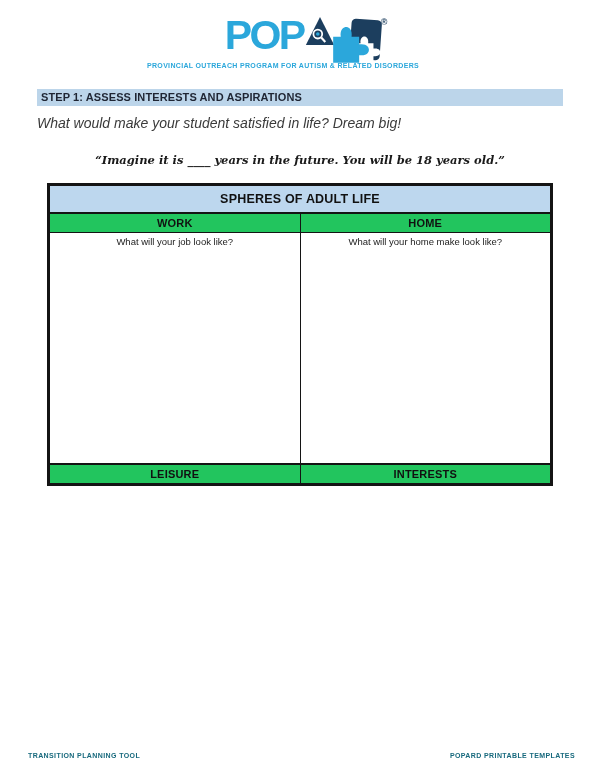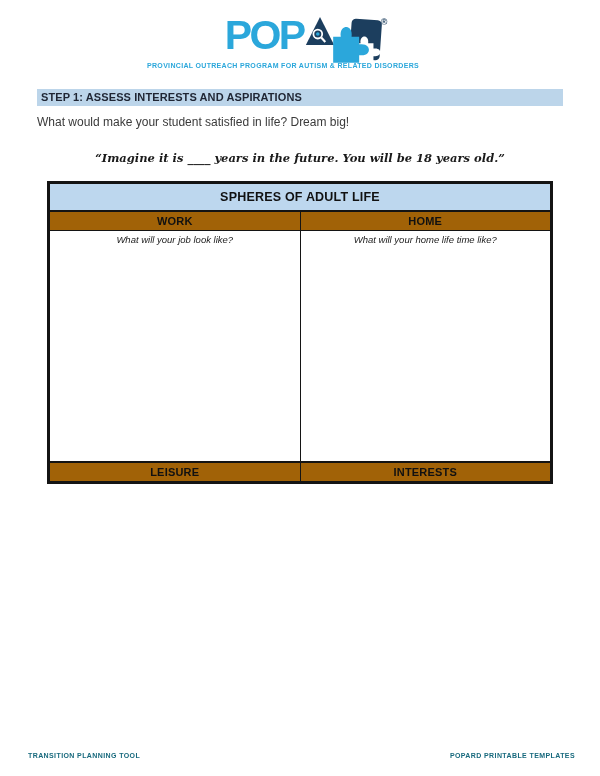--- a/index.html
+++ b/index.html
@@ -25,48 +25,48 @@
     margin-top:3px;margin-left:-34px;white-space:nowrap;
   }
 
   
   .content{padding:0 37px;}
   .step-bar{
     margin-top:20px;background:#BCD5EA;color:#1F2533;
     font-size:11px;font-weight:bold;line-height:17px;padding-left:4px;
     letter-spacing:0.1px;
   }
-  .intro-line{margin-top:9px;font-size:12px;color:#3A3A3A;}
+  .intro-line{margin-top:9px;font-size:14px;color:#3A3A3A;font-style:italic;}
   .quote-line{
     margin-top:22px;text-align:center;font-family:"DejaVu Serif",serif;
     font-style:italic;font-weight:bold;font-size:11.5px;color:#1a1a1a;
   }
 
   
   table.spheres{
     margin:16px auto 12px auto;width:506px;border-collapse:collapse;
     table-layout:fixed;
   }
   table.spheres td{border:1.5px solid #141414;padding:0;}
   table.spheres{border:3px solid #141414;}
   .t-title{
     background:#BDD7EE;text-align:center;font-weight:bold;font-size:12.5px;
     color:#111;height:26px;border-bottom:2px solid #141414 !important;
     letter-spacing:0.2px;
   }
   .t-quad-head{
-    background:#a16207;text-align:center;font-weight:bold;font-size:11px;
+    background:#22c55e;text-align:center;font-weight:bold;font-size:11px;
     color:#111;height:18px;letter-spacing:0.2px;
   }
   .t-quad-head.second{border-top:2px solid #141414 !important;}
   .t-cell{
     vertical-align:top;text-align:center;height:230px;background:#fff;
   }
   .t-cell .prompt{
-    font-style:italic;font-size:9.5px;color:#222;padding-top:3px;
+    font-size:9.5px;color:#222;padding-top:3px;
     font-family:"Liberation Sans",sans-serif;
   }
 
   
   .footer{
     position:absolute;left:28px;right:25px;bottom:17px;
     display:flex;justify-content:space-between;
     font-size:7px;font-weight:bold;color:#17697D;letter-spacing:0.4px;
   }
 </style>
@@ -113,21 +113,21 @@
       </tr>
       <tr>
         <td class="t-quad-head">WORK</td>
         <td class="t-quad-head">HOME</td>
       </tr>
       <tr>
         <td class="t-cell">
           <div class="prompt">What will your job look like?</div>
         </td>
         <td class="t-cell">
-          <div class="prompt">What will your home life time like?</div>
+          <div class="prompt">What will your home make look like?</div>
         </td>
       </tr>
       <tr>
         <td class="t-quad-head second">LEISURE</td>
         <td class="t-quad-head second">INTERESTS</td>
       </tr>
     </tbody>
       </table>
   </div>
 

